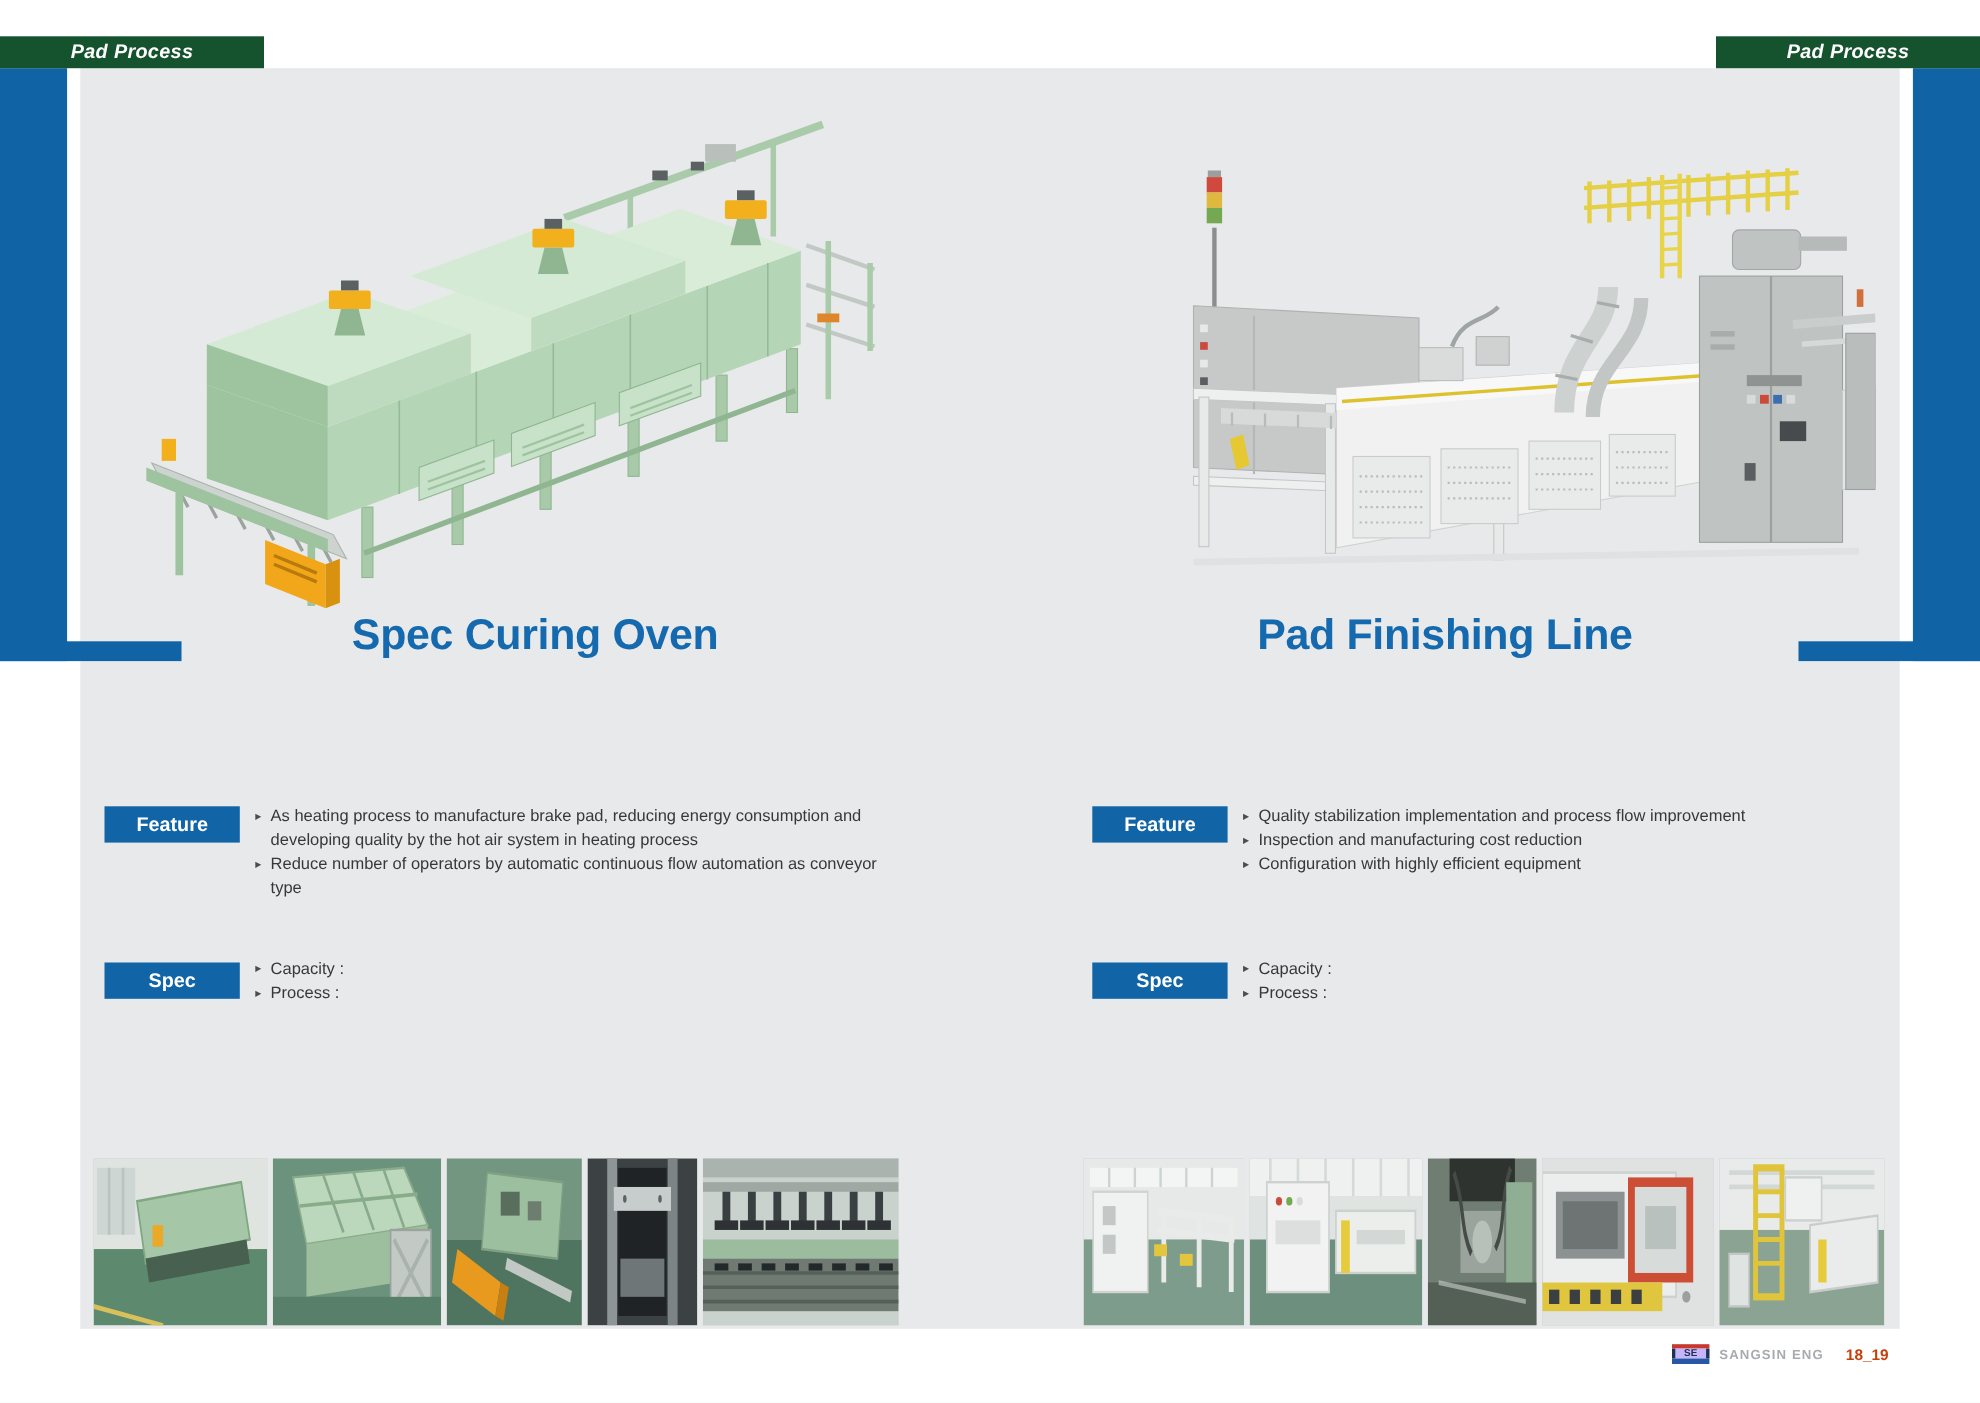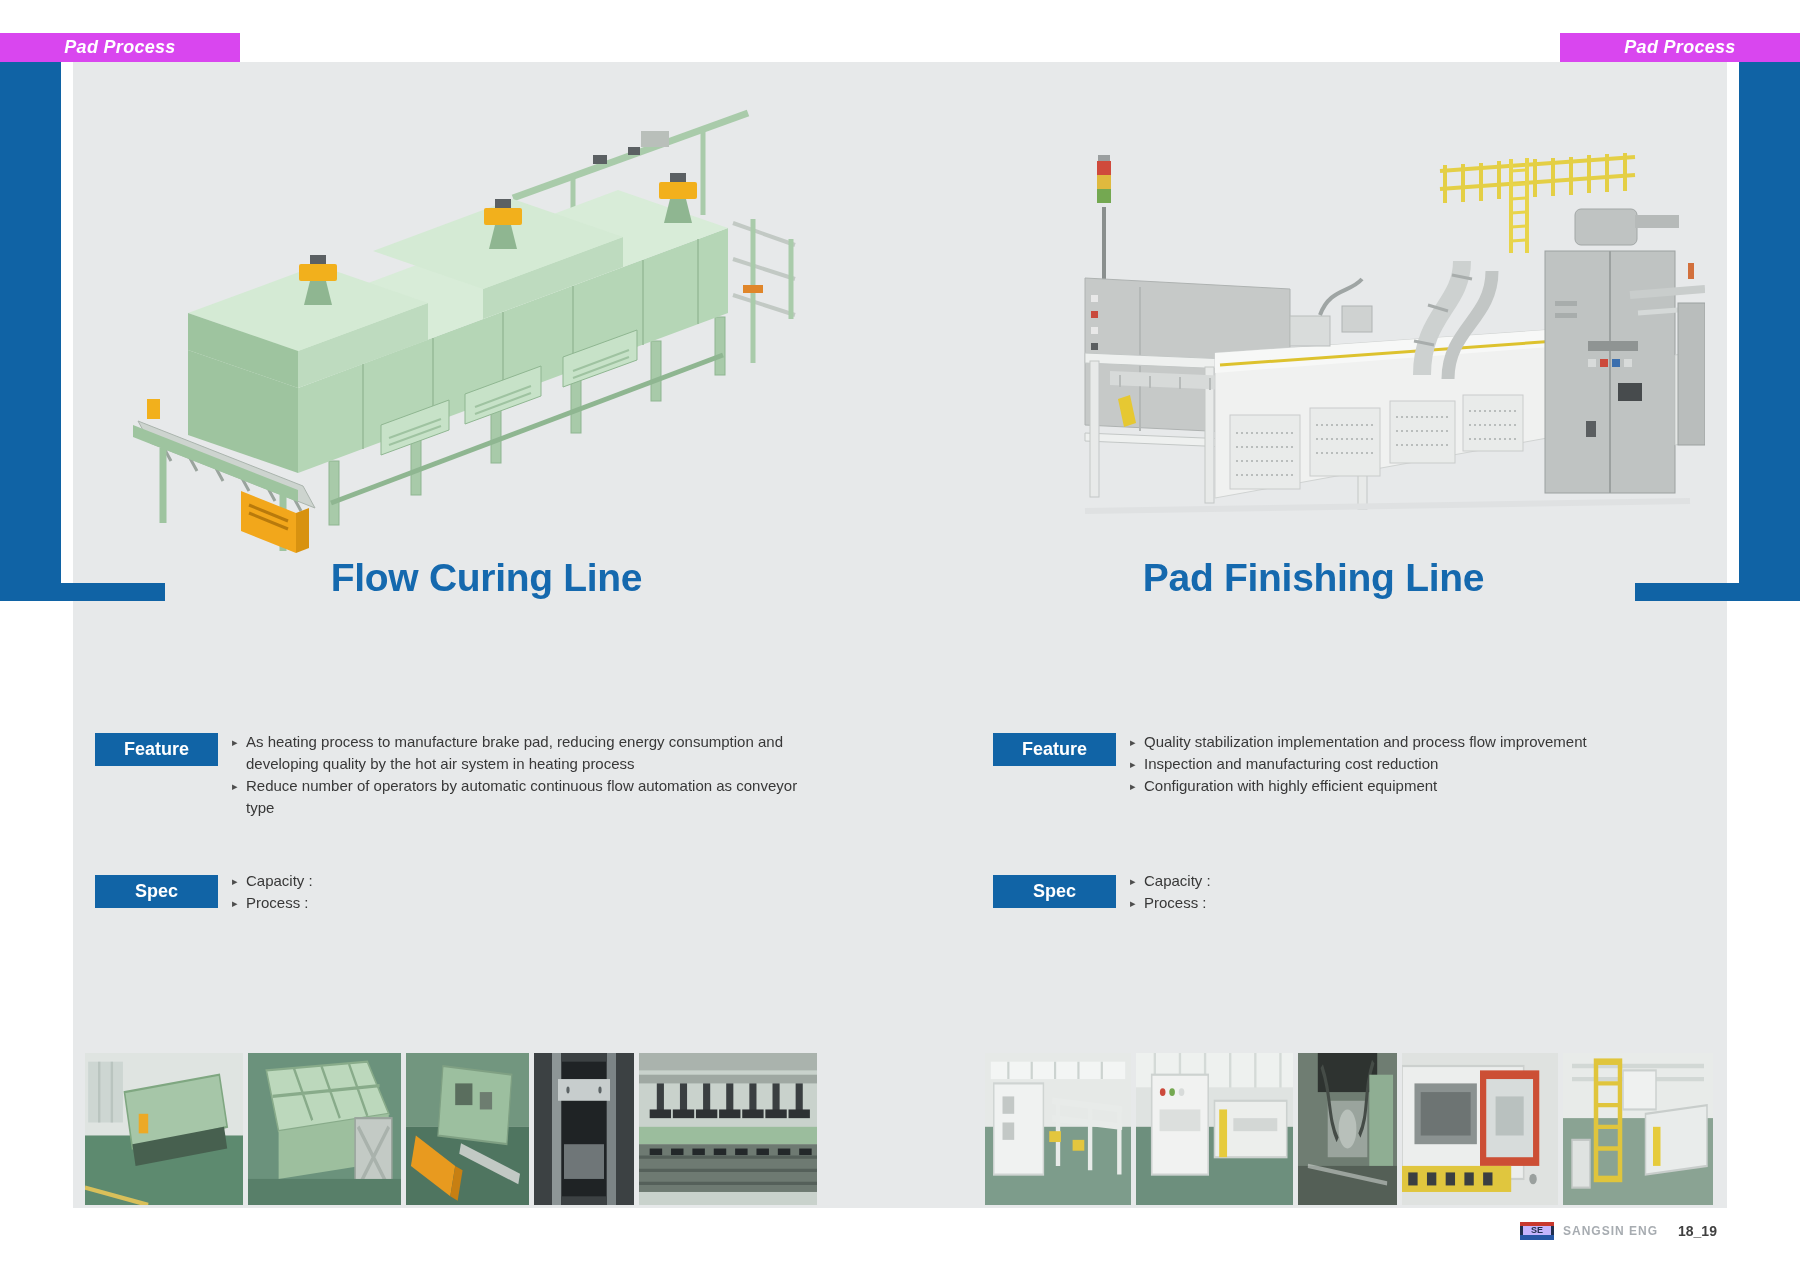--- a/index.html
+++ b/index.html
@@ -2,21 +2,21 @@
 <html><head>
 <meta charset="utf-8">
 <style>
   html,body{margin:0;padding:0;background:#ffffff;}
   .page{
     position:relative;width:1800px;height:1275px;background:#ffffff;overflow:hidden;
     font-family:"Liberation Sans","DejaVu Sans",sans-serif;
   }
   .gray-panel{position:absolute;left:73px;top:62px;width:1654px;height:1146px;background:#e7e9ea;z-index:0;}
   
-  .ribbon{position:absolute;top:33px;width:240px;height:29px;background:#d946ef;z-index:3;
+  .ribbon{position:absolute;top:33px;width:240px;height:29px;background:#14532d;z-index:3;
     display:flex;align-items:center;justify-content:center;color:#fff;
     font-size:18px;font-weight:bold;font-style:italic;letter-spacing:.3px;}
   .ribbon-left{left:0;}
   .ribbon-right{right:0;}
   .bar{position:absolute;top:62px;width:61px;height:539px;background:#1063a5;z-index:2;}
   .bar-left{left:0;}
   .bar-right{right:0;}
   .foot{position:absolute;top:583px;width:165px;height:18px;background:#1063a5;z-index:2;}
   .foot-left{left:0;}
   .foot-right{right:0;}
@@ -54,21 +54,21 @@
   .thumb{height:152px;overflow:hidden;background:#cfd5d1;}
   .thumb svg{display:block;width:100%;height:100%;}
   
   .footer{position:absolute;left:1520px;top:1220px;height:22px;display:flex;align-items:center;z-index:3;}
   .selogo{width:34px;height:18px;display:flex;flex-direction:column;margin-right:9px;}
   .selogo .r{height:4px;background:#c8382e;}
   .selogo .m{height:9px;background:#c4b5fd;display:flex;align-items:center;justify-content:center;
     font-size:9px;font-weight:bold;color:#20304f;line-height:9px;border-left:3px solid #20304f;border-right:3px solid #20304f;}
   .selogo .b{height:5px;background:#2757a5;}
   .company{font-size:12px;color:#a7acb1;letter-spacing:1px;font-weight:bold;margin-right:20px;}
-  .pagenum{font-size:14px;color:#404040;font-weight:bold;}
+  .pagenum{font-size:14px;color:#c2410c;font-weight:bold;}
 </style>
 </head>
 <body>
 
 <div class="page">
 
   <div class="gray-panel"></div>
 
   <div class="ribbon ribbon-left">
     <span>Pad Process</span>
@@ -228,21 +228,21 @@
       <polygon points="685,252 715,248 715,338 685,342" fill="#e4e6e5" stroke="#c8cdcb"></polygon>
       <path d="M640 192 L715 186" stroke="#c9cdcc" stroke-width="8"></path>
       <path d="M648 210 L715 205" stroke="#d5d9d8" stroke-width="5"></path>
       <rect x="698" y="160" width="6" height="16" fill="#d2703c"></rect>
       <rect x="688" y="200" width="27" height="142" fill="#b9bdbc" stroke="#9ca1a0"></rect>
 
       <path d="M95 408 L700 398" stroke="#dfe1e2" stroke-width="6"></path>
     </svg>
   </figure>
 
-  <h1 class="title title-left">Flow Curing Line</h1>
+  <h1 class="title title-left">Spec Curing Oven</h1>
   <h1 class="title title-right">Pad Finishing Line</h1>
 
   <div class="tag tag-feature-left">Feature</div>
   <ul class="bullets list-feature-left">
     <li>
       <span class="bullet-glyph">▸</span>
       <span class="txt">As heating process to manufacture brake pad, reducing energy consumption and
 developing quality by the hot air system in heating process</span>
     </li>
     <li>

